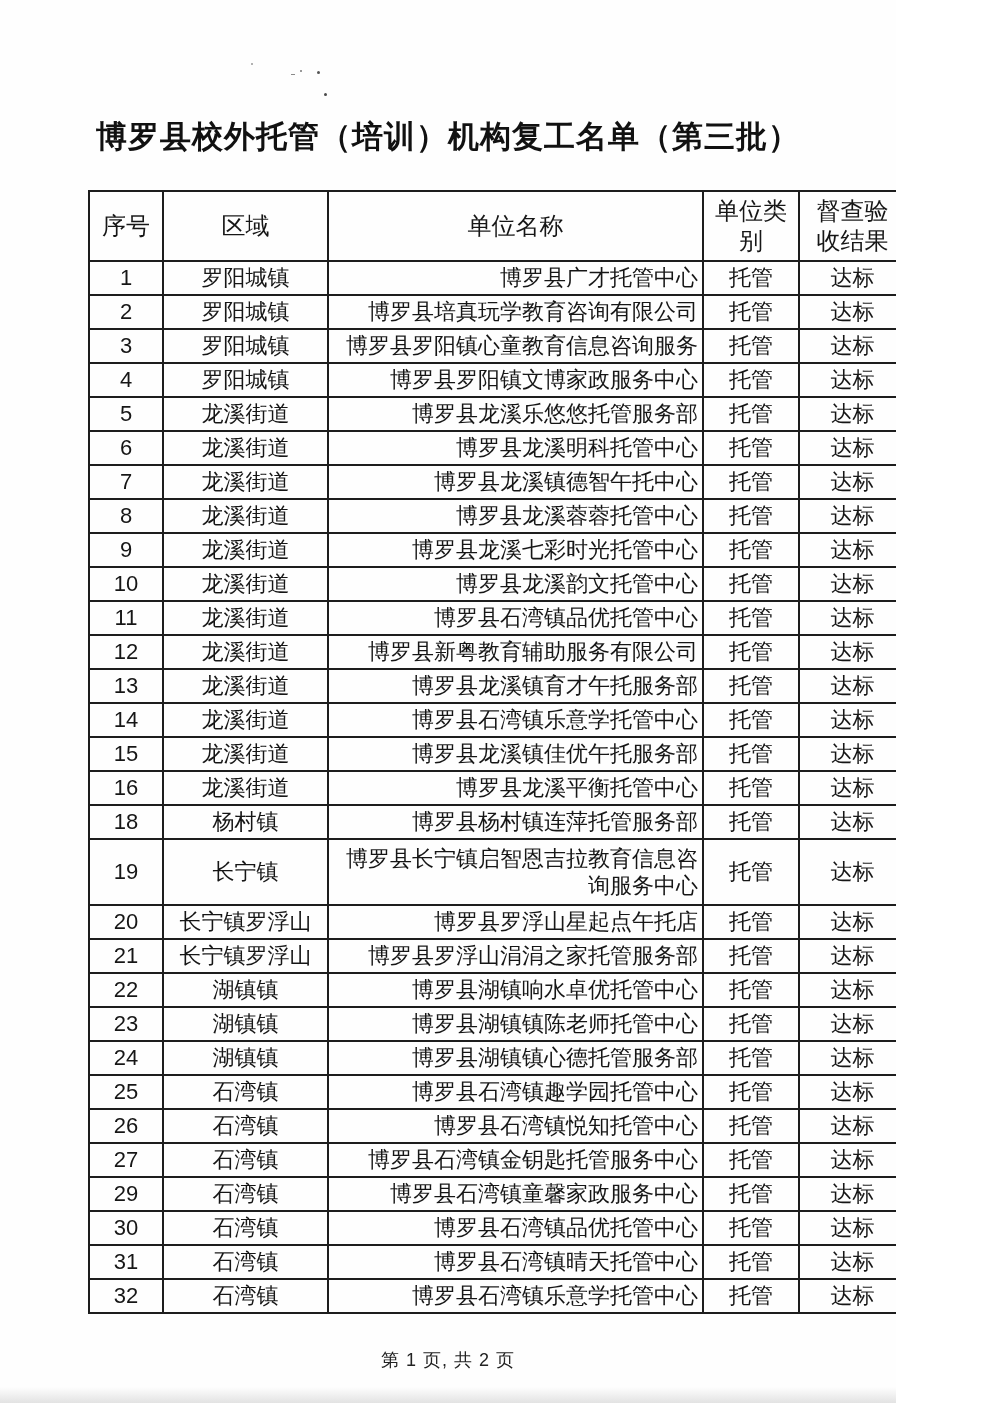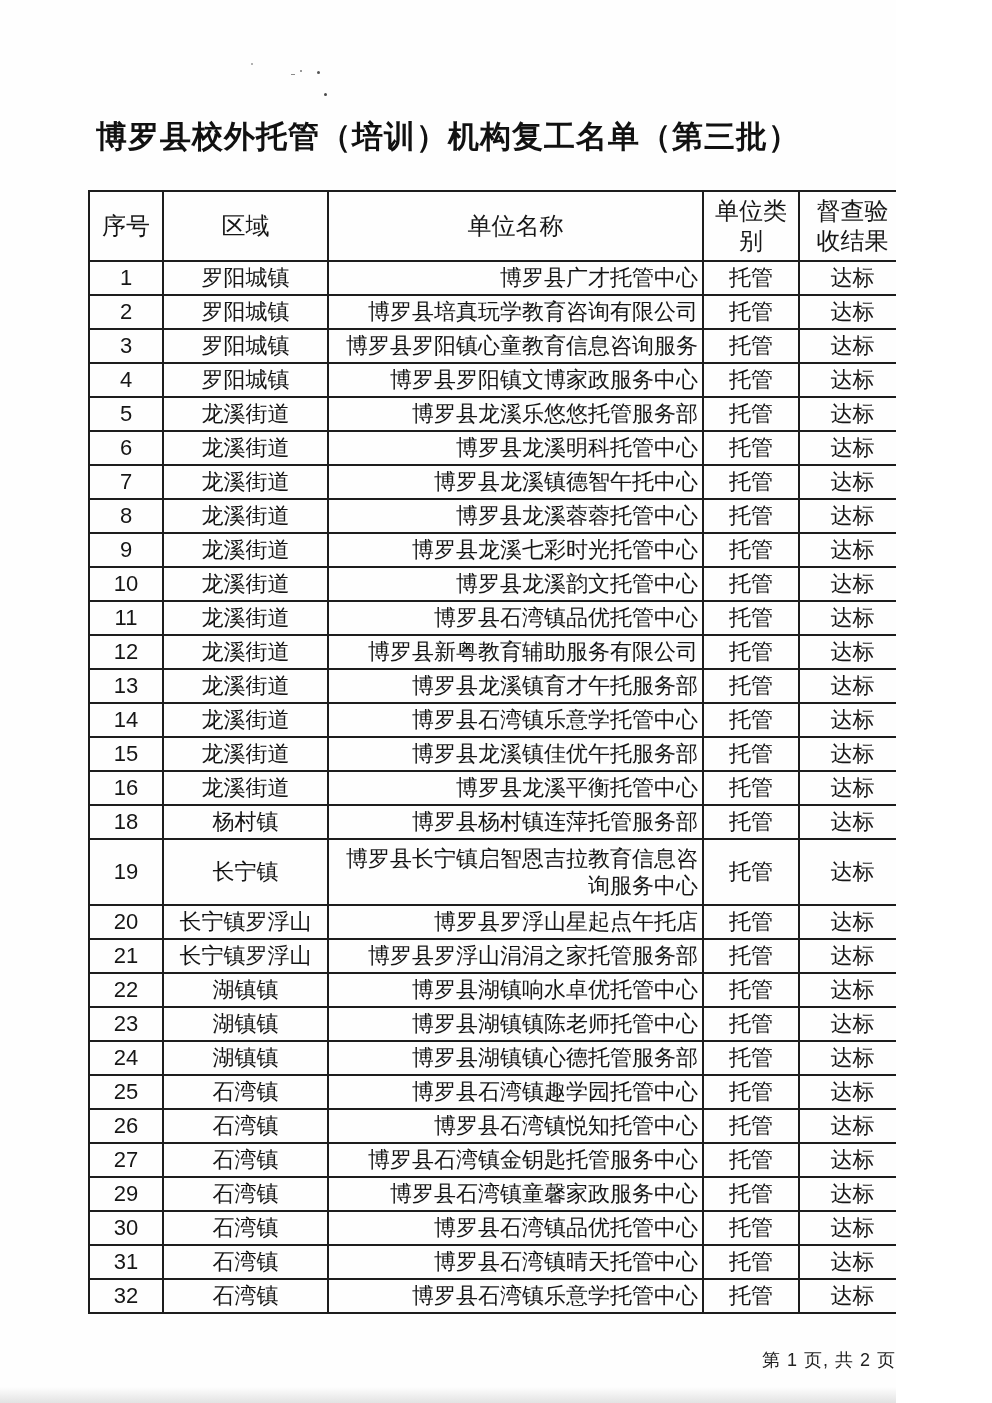--- a/index.html
+++ b/index.html
@@ -51,21 +51,21 @@
   }
   table.roster tbody tr.tall td{height:64px;}
   table.roster td.name-cell{
     text-align:right;
     padding-left:6px;
     padding-right:4px;
   }
   .page-footer{
     position:absolute;
     top:1348px;left:0;right:0;
-    text-align:right;
+    text-align:center;
     font-size:18px;
     letter-spacing:1px;
     color:#222;
   }
   
   .speck{position:absolute;border-radius:50%;}
   .sp1{left:300px;top:70px;width:2px;height:2px;background:#777;}
   .sp2{left:317px;top:71px;width:3px;height:3px;background:#555;}
   .sp3{left:324px;top:93px;width:3px;height:3px;background:#4a4a4a;}
   .sp4{left:251px;top:63px;width:2px;height:2px;background:#999;}

